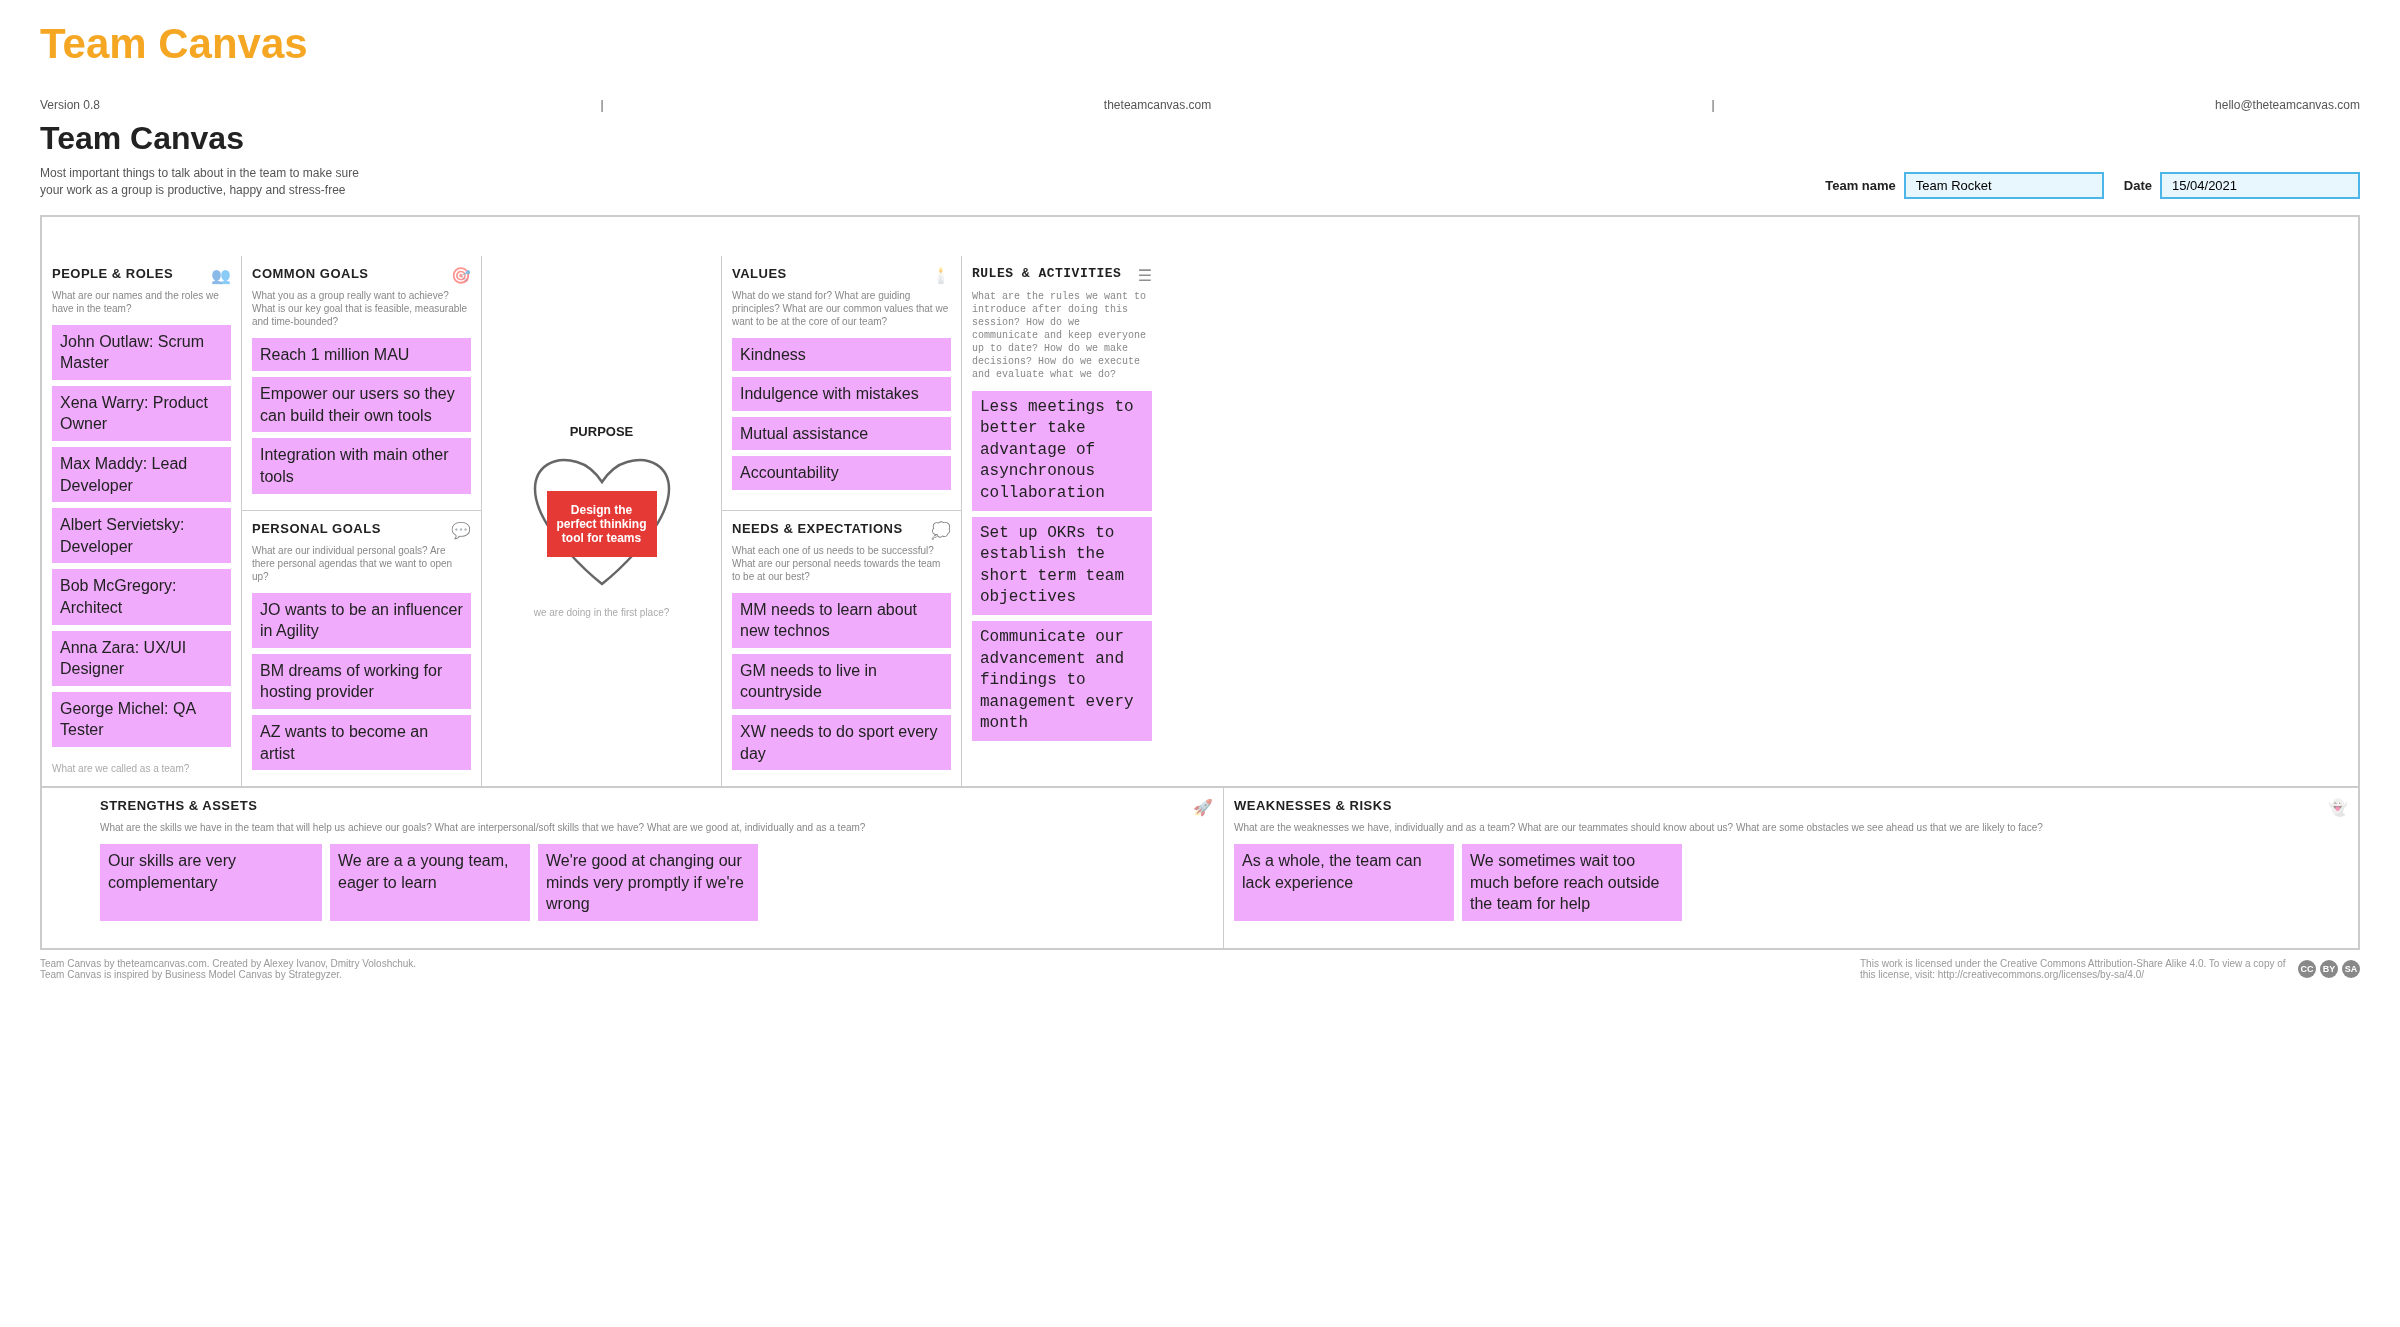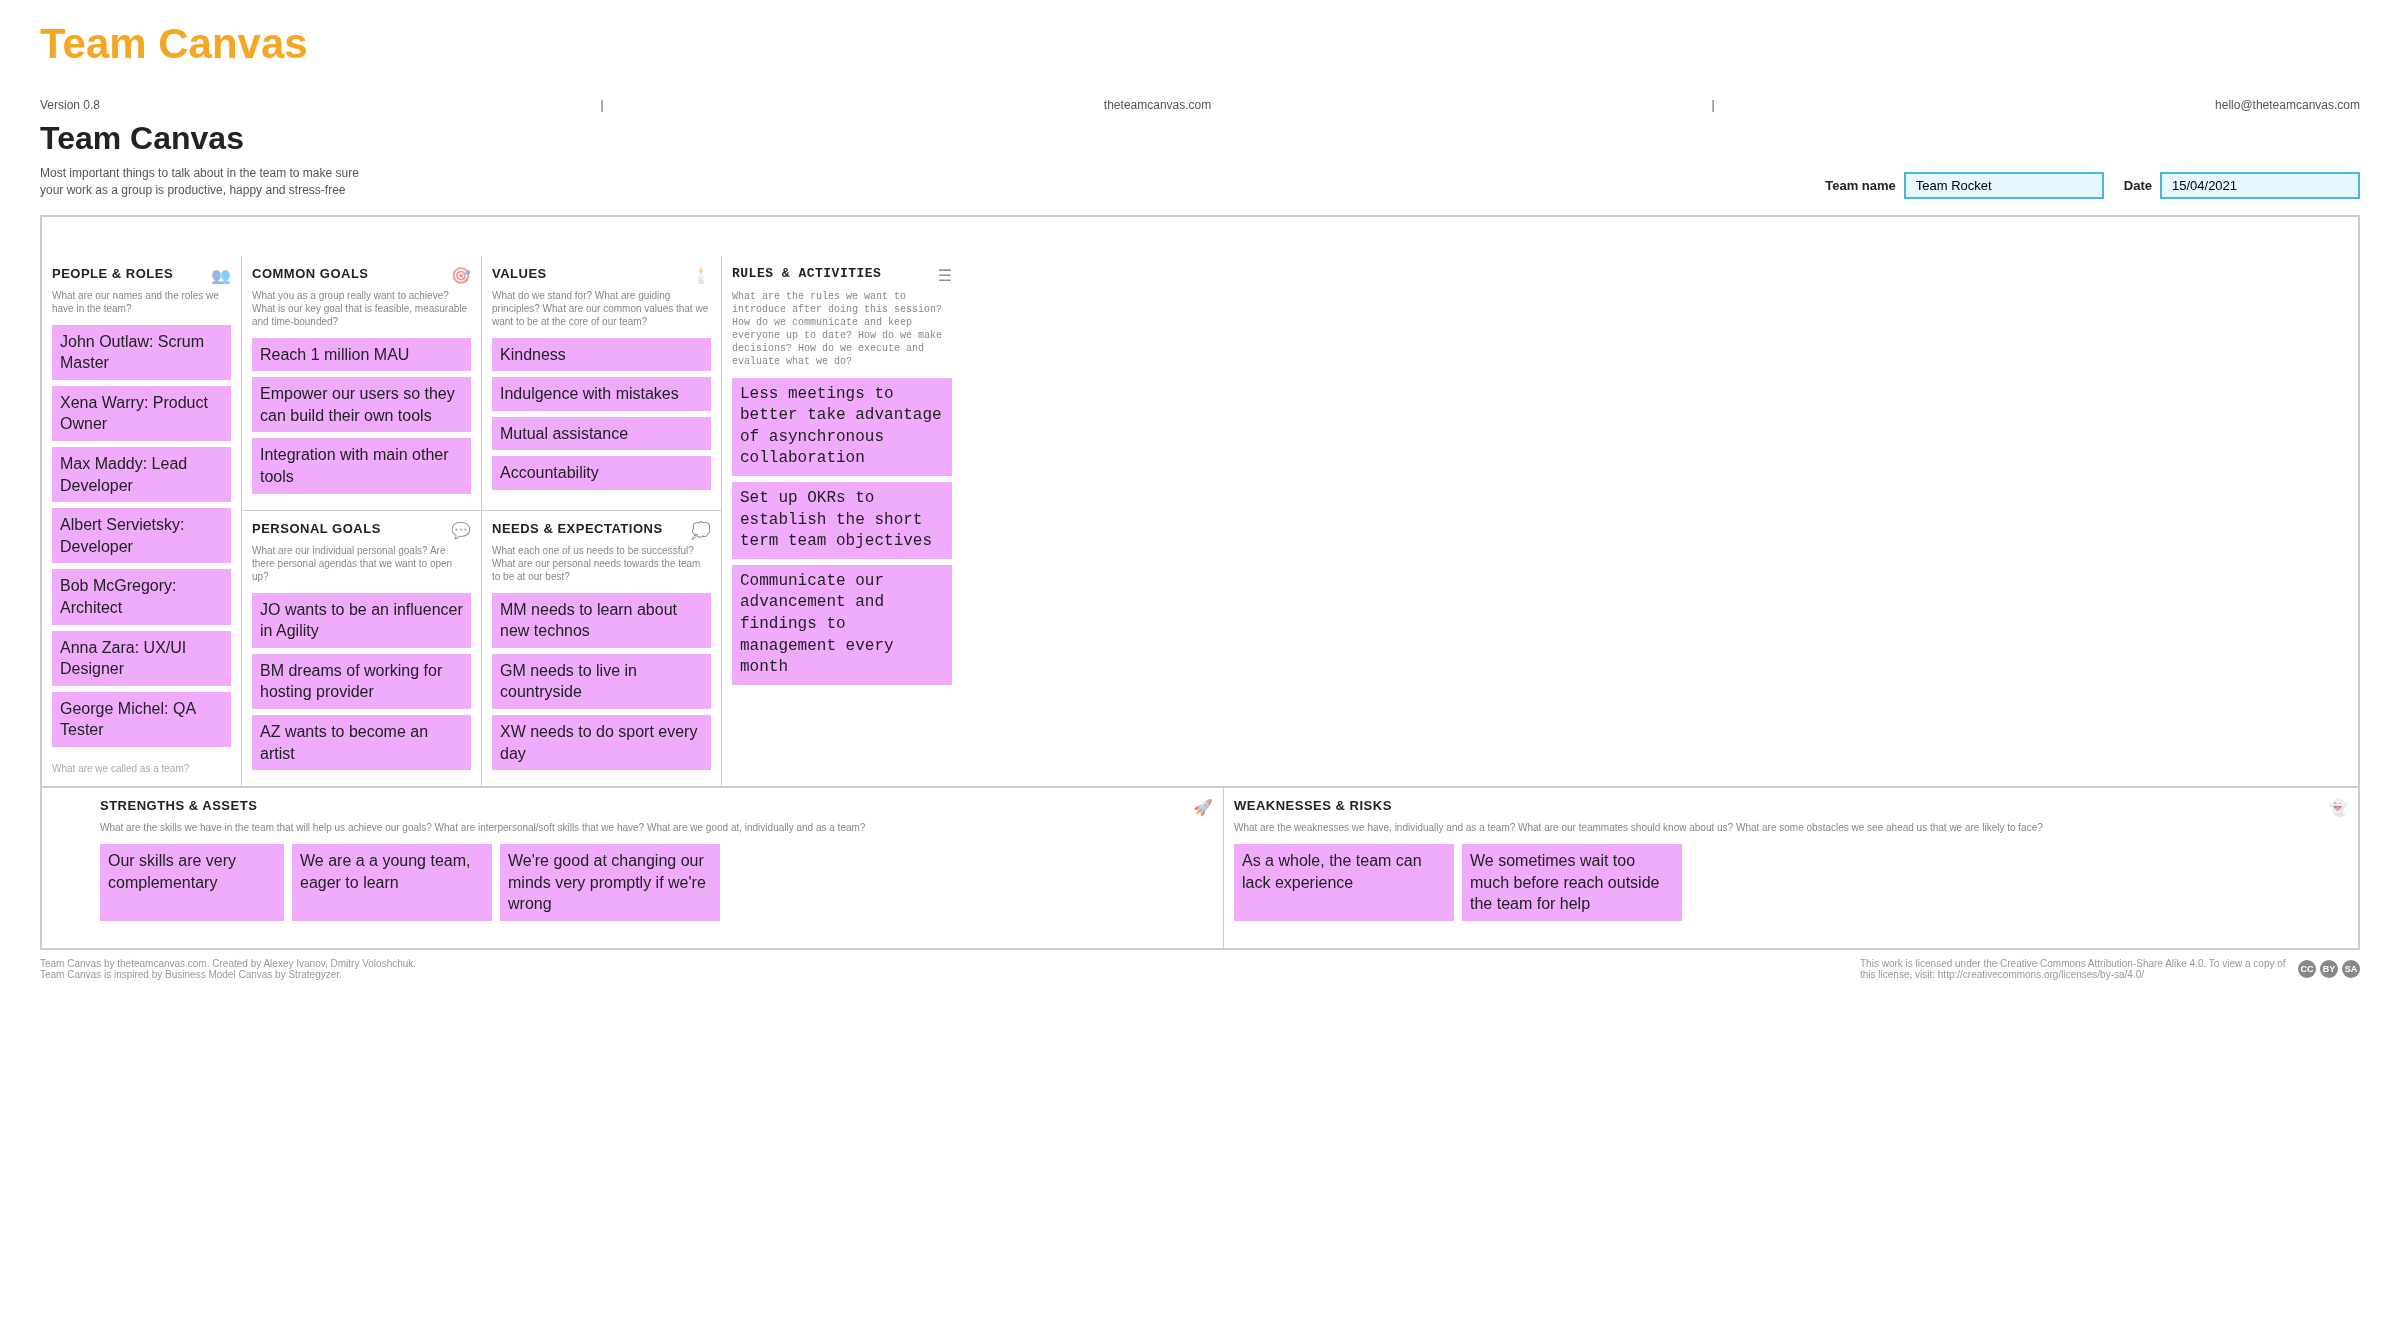--- a/index.html
+++ b/index.html
@@ -242,20 +242,30 @@
           <span class="section-title">PERSONAL GOALS</span>
           <span style="font-size:16px; opacity:0.5;">💬</span>
         </div>
         <div class="section-desc">What are our individual personal goals? Are there personal agendas that we want to open up?</div>
         <div class="sticky-note">JO wants to be an influencer in Agility</div>
         <div class="sticky-note">BM dreams of working for hosting provider</div>
         <div class="sticky-note">AZ wants to become an artist</div>
       </div>
     </div>
 
+    <div class="col-purpose">
+      <div style="font-size:13px; font-weight:bold; text-align:center; margin-bottom:10px;">PURPOSE</div>
+      <div style="position:relative; width:150px; height:150px; display:flex; align-items:center; justify-content:center;">
+        <svg style="position:absolute; top:0; left:0;" width="150" height="150" viewBox="0 0 150 150">
+          <path d="M75,135 C75,135 8,82 8,40 C8,18 27,6 50,13 C61,16 69,24 75,33 C81,24 89,16 100,13 C123,6 142,18 142,40 C142,82 75,135 75,135 Z" fill="none" stroke="#666" stroke-width="2.5"></path>
+        </svg>
+        <div style="background:#e53935; color:white; font-size:12px; font-weight:bold; text-align:center; padding:12px 10px; z-index:2; position:relative; width:110px;">Design the perfect thinking tool for teams</div>
+      </div>
+      <div style="font-size:10px; color:#aaa; text-align:center; margin-top:8px;">we are doing in the first place?</div>
+    </div>
 
     <div class="col-split">
       <div class="col-split-top">
         <div class="section-header">
           <span class="section-title">VALUES</span>
           <span style="font-size:16px; opacity:0.5;">🕯️</span>
         </div>
         <div class="section-desc">What do we stand for? What are guiding principles? What are our common values that we want to be at the core of our team?</div>
         <div class="sticky-note">Kindness</div>
         <div class="sticky-note">Indulgence with mistakes</div>
@@ -288,21 +298,21 @@
 
   <div style="display:grid; grid-template-columns:1fr 1fr; min-height:160px;padding-left:48px;">
 
     <div style="border-right:1.5px solid #ccc; padding:10px;">
       <div class="section-header">
         <span class="section-title">STRENGTHS &amp; ASSETS</span>
         <span style="font-size:16px; opacity:0.5;">🚀</span>
       </div>
       <div class="section-desc">What are the skills we have in the team that will help us achieve our goals? What are interpersonal/soft skills that we have? What are we good at, individually and as a team?</div>
       <div style="display:flex; gap:8px; flex-wrap:wrap;">
-        <div class="sticky-note" style="width:184px;">Our skills are very complementary</div>
+        <div class="sticky-note" style="width:222px;">Our skills are very complementary</div>
         <div class="sticky-note" style="width:200px;">We are a a young team, eager to learn</div>
         <div class="sticky-note" style="width:220px;">We're good at changing our minds very promptly if we're wrong</div>
       </div>
     </div>
 
     <div style="padding:10px;">
       <div class="section-header">
         <span class="section-title">WEAKNESSES &amp; RISKS</span>
         <span style="font-size:16px; opacity:0.5;">👻</span>
       </div>

